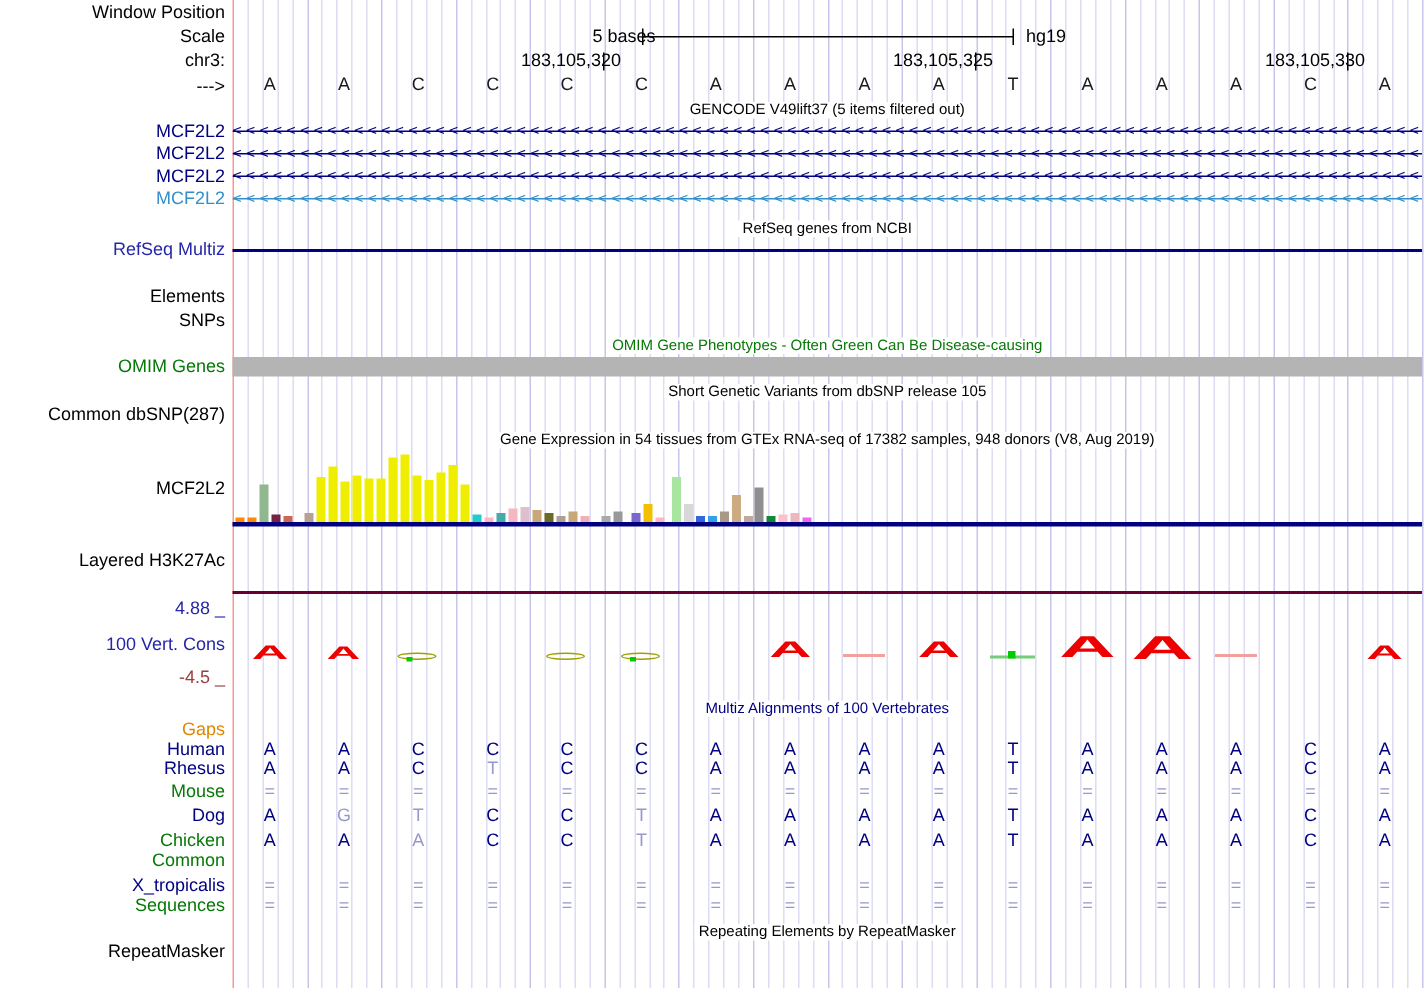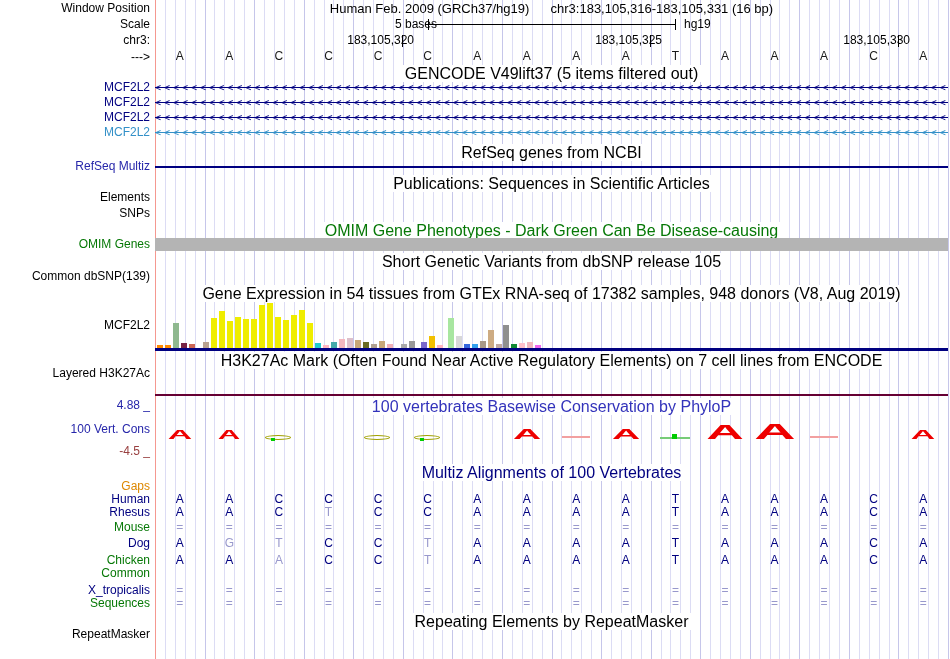--- a/index.html
+++ b/index.html
@@ -1,20 +1,20 @@
 <!DOCTYPE html>
 <html><head>
 <meta charset="utf-8">
 <style>
   html,body{margin:0;padding:0;background:#fff;}
   #browser{position:relative;width:950px;height:659px;background:#fff;overflow:hidden;
            font-family:"Liberation Sans",sans-serif;color:#000;padding-left:13px;}
   .abs{position:absolute;}
   .lbl{position:absolute;left:0;width:150px;text-align:right;font-size:12px;line-height:13px;white-space:nowrap;}
-  .title{position:absolute;left:155px;width:793px;text-align:center;font-size:16px;line-height:13px;}
+  .title{position:absolute;left:155px;width:793px;text-align:center;font-size:10px;line-height:13px;}
   .title span{background:#fff;padding:0 3px;}
   .navy{color:#000080;}
   .blue{color:#2626aa;}
   .green{color:#067806;}
   .orange{color:#dd8800;}
   .maroonTxt{color:#994040;}
   .gridline{position:absolute;top:0;width:1px;height:659px;}
   .baseletter{position:absolute;width:40px;margin-left:-20px;text-align:center;font-size:12px;line-height:13px;color:#1a1a1a;}
   .alcell{position:absolute;width:40px;margin-left:-20px;text-align:center;font-size:12px;line-height:13px;}
   .trow{position:absolute;left:155px;width:793px;height:15px;overflow:hidden;}
@@ -107,25 +107,20 @@
       <div class="gridline" style="left: 898.438px; background: rgb(198, 198, 234);"></div>
       <div class="gridline" style="left: 908.35px; background: rgb(220, 220, 244);"></div>
       <div class="gridline" style="left: 918.263px; background: rgb(220, 220, 244);"></div>
       <div class="gridline" style="left: 928.175px; background: rgb(220, 220, 244);"></div>
       <div class="gridline" style="left: 938.087px; background: rgb(220, 220, 244);"></div>
       <div class="gridline" style="left: 948px; background: rgb(198, 198, 234);"></div>
     </div>
   <div class="abs" style="left:155px;top:0;width:1px;height:659px;background:#f59890;"></div>
 
   <div class="lbl" style="top:2px;">Window Position</div>
-  <div class="abs hdr" style="left:155px;top:2px;width:793px;text-align:center;white-space:nowrap;">
-    <span>Human Feb. 2009 (GRCh37/hg19)</span>
-    <span style="display:inline-block;width:14px;"></span>
-    <span>chr3:183,105,316-183,105,331 (16 bp)</span>
-  </div>
 
   <div class="lbl" style="top:18px;">Scale</div>
   <div class="abs" style="top:18px;right:526px;font-size:12px;line-height:13px;">5 bases</div>
   <div class="abs" style="left:428px;top:24px;width:248px;height:1px;background:#000;"></div>
   <div class="abs" style="left:428px;top:19px;width:1px;height:11px;background:#000;"></div>
   <div class="abs" style="left:675px;top:19px;width:1px;height:11px;background:#000;"></div>
   <div class="abs" style="left:684px;top:18px;font-size:12px;line-height:13px;">hg19</div>
 
   <div class="lbl" style="top:34px;">chr3:</div>
   <div class="abs" style="top:34px;right:549px;font-size:12px;line-height:13px;">183,105,320</div>
@@ -176,30 +171,29 @@
       <div class="trow" style="top: 125px; color: rgb(51, 144, 200);">
         <div class="strandline" style="background: rgb(51, 144, 200);"></div>
         <div class="arrows">&lt;&lt;&lt;&lt;&lt;&lt;&lt;&lt;&lt;&lt;&lt;&lt;&lt;&lt;&lt;&lt;&lt;&lt;&lt;&lt;&lt;&lt;&lt;&lt;&lt;&lt;&lt;&lt;&lt;&lt;&lt;&lt;&lt;&lt;&lt;&lt;&lt;&lt;&lt;&lt;&lt;&lt;&lt;&lt;&lt;&lt;&lt;&lt;&lt;&lt;&lt;&lt;&lt;&lt;&lt;&lt;&lt;&lt;&lt;&lt;&lt;&lt;&lt;&lt;&lt;&lt;&lt;&lt;&lt;&lt;&lt;&lt;&lt;&lt;&lt;&lt;&lt;&lt;&lt;&lt;&lt;&lt;&lt;&lt;&lt;&lt;&lt;&lt;&lt;&lt;</div>
       </div>
     </div>
 
   <div class="title" style="top:146px;"><span>RefSeq genes from NCBI</span></div>
   <div class="lbl blue" style="top:160px;">RefSeq Multiz</div>
   <div class="abs" style="left:155px;top:166px;width:793px;height:2px;background:#000080;"></div>
 
-  <div class="title" style="top:177px;"><span>Publications: Sequences in Scientific Articles</span></div>
   <div class="lbl" style="top:191px;">Elements</div>
   <div class="lbl" style="top:207px;">SNPs</div>
 
-  <div class="title green" style="top:224px;"><span>OMIM Gene Phenotypes - Dark Green Can Be Disease-causing</span></div>
+  <div class="title green" style="top:224px;"><span>OMIM Gene Phenotypes - Often Green Can Be Disease-causing</span></div>
   <div class="lbl green" style="top:238px;">OMIM Genes</div>
   <div class="abs" style="left:155px;top:238px;width:793px;height:13px;background:#b4b4b4;"></div>
 
   <div class="title" style="top:255px;"><span>Short Genetic Variants from dbSNP release 105</span></div>
-  <div class="lbl" style="top:270px;">Common dbSNP(139)</div>
+  <div class="lbl" style="top:270px;">Common dbSNP(287)</div>
 
   <div class="title" style="top:287px;"><span>Gene Expression in 54 tissues from GTEx RNA-seq of 17382 samples, 948 donors (V8, Aug 2019)</span></div>
   <div class="lbl" style="top:319px;">MCF2L2</div>
   <div id="gtexbars">
       <div class="abs" style="left: 157px; width: 6px; top: 345px; height: 3px; background: rgb(255, 138, 0);"></div>
       <div class="abs" style="left: 165px; width: 6px; top: 345px; height: 3px; background: rgb(255, 138, 0);"></div>
       <div class="abs" style="left: 173px; width: 6px; top: 323px; height: 25px; background: rgb(143, 184, 143);"></div>
       <div class="abs" style="left: 181px; width: 6px; top: 343px; height: 5px; background: rgb(119, 34, 68);"></div>
       <div class="abs" style="left: 189px; width: 6px; top: 344px; height: 4px; background: rgb(204, 102, 85);"></div>
       <div class="abs" style="left: 203px; width: 6px; top: 342px; height: 6px; background: rgb(184, 161, 144);"></div>
@@ -239,25 +233,23 @@
       <div class="abs" style="left: 488px; width: 6px; top: 330px; height: 18px; background: rgb(205, 171, 130);"></div>
       <div class="abs" style="left: 496px; width: 6px; top: 344px; height: 4px; background: rgb(192, 168, 160);"></div>
       <div class="abs" style="left: 503px; width: 6px; top: 325px; height: 23px; background: rgb(143, 143, 143);"></div>
       <div class="abs" style="left: 511px; width: 6px; top: 344px; height: 4px; background: rgb(17, 136, 51);"></div>
       <div class="abs" style="left: 519px; width: 6px; top: 343px; height: 5px; background: rgb(255, 192, 203);"></div>
       <div class="abs" style="left: 527px; width: 6px; top: 342px; height: 6px; background: rgb(240, 182, 190);"></div>
       <div class="abs" style="left: 535px; width: 6px; top: 345px; height: 3px; background: rgb(238, 102, 238);"></div>
     </div>
   <div class="abs" style="left:155px;top:348px;width:793px;height:3px;background:#000080;"></div>
 
-  <div class="title" style="top:354px;"><span>H3K27Ac Mark (Often Found Near Active Regulatory Elements) on 7 cell lines from ENCODE</span></div>
   <div class="lbl" style="top:367px;">Layered H3K27Ac</div>
   <div class="abs" style="left:155px;top:394px;width:793px;height:2px;background:#660033;"></div>
 
-  <div class="title" style="top:400px;color:#3333bb;"><span>100 vertebrates Basewise Conservation by PhyloP</span></div>
   <div class="lbl blue" style="top:399px;">4.88 _</div>
   <div class="lbl blue" style="top:423px;">100 Vert. Cons</div>
   <div class="lbl maroonTxt" style="top:445px;">-4.5 _</div>
   <div id="phylopglyphs">
       <div class="abs" style="left: 163.781px; width: 32px; top: 430px; height: 9px; color: rgb(238, 0, 0); font-weight: bold; font-size: 13px; line-height: 9px; text-align: center; transform: scaleX(2.6);">A</div>
       <div class="abs" style="left: 213.344px; width: 32px; top: 431px; height: 8px; color: rgb(238, 0, 0); font-weight: bold; font-size: 12px; line-height: 8px; text-align: center; transform: scaleX(2.6);">A</div>
       <div class="abs" style="left: 264.906px; width: 26px; top: 435px; height: 5px; border: 1.5px solid rgb(160, 160, 0); border-radius: 50%; box-sizing: border-box;"></div>
       <div class="abs" style="left: 270.906px; top: 438px; width: 4px; height: 3px; background: rgb(0, 204, 0);"></div>
       <div class="abs" style="left: 364.031px; width: 26px; top: 435px; height: 5px; border: 1.5px solid rgb(160, 160, 0); border-radius: 50%; box-sizing: border-box;"></div>
       <div class="abs" style="left: 413.594px; width: 26px; top: 435px; height: 5px; border: 1.5px solid rgb(160, 160, 0); border-radius: 50%; box-sizing: border-box;"></div>

